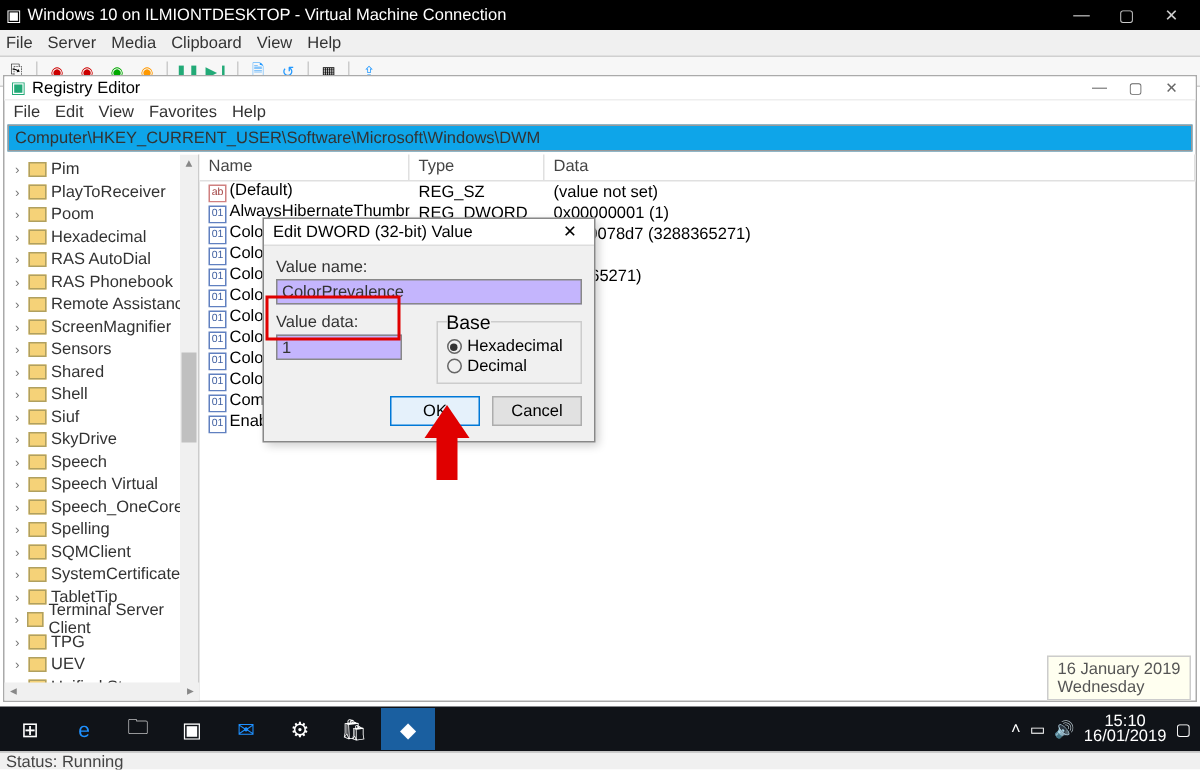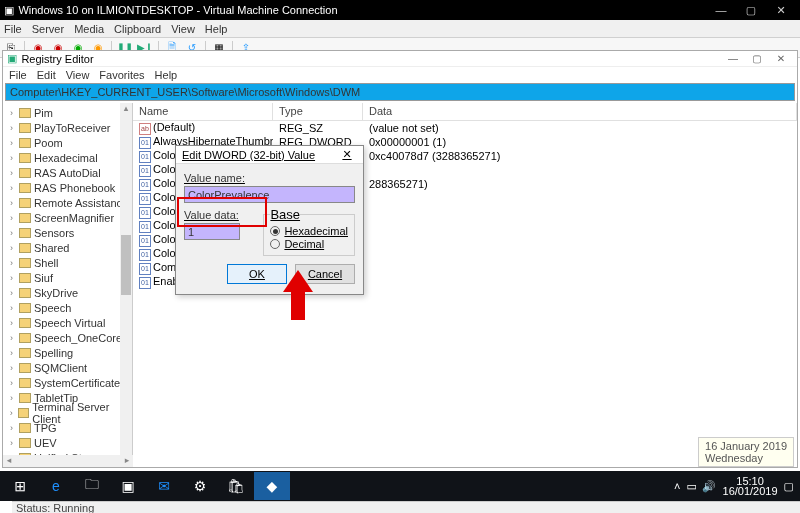--- a/index.html
+++ b/index.html
@@ -42,21 +42,21 @@
 .list-head { display:flex; height:18px; background:#fff; border-bottom:1px solid #e0e0e0;}
 .list-head div { padding:2px 6px; border-right:1px solid #e0e0e0; color:#444;}
 .col-name{width:140px;} .col-type{width:90px;} .col-data{flex:1;}
 .list-row { display:flex; height:14px; align-items:center;}
 .list-row div{padding:0 6px; white-space:nowrap; overflow:hidden;}
 .reg-icon{width:12px;height:12px;display:inline-block;margin-right:2px;}
 .reg-sz{background:#fff;border:1px solid #d08080;font-size:7px;line-height:10px;text-align:center;color:#a04040;}
 .reg-dw{background:#fff;border:1px solid #6080c0;font-size:7px;line-height:10px;text-align:center;color:#4060a0;}
 
 
-.dialog { position:absolute; top:145px; left:175px; width:189px; background:#f0f0f0; border:1px solid #888; box-shadow:2px 2px 6px rgba(0,0,0,0.2);text-decoration:underline; }
+.dialog { position:absolute; top:145px; left:175px; width:222px; background:#f0f0f0; border:1px solid #888; box-shadow:2px 2px 6px rgba(0,0,0,0.2); }
 .dialog-title { height:18px; display:flex; align-items:center; padding:0 6px; background:#fff; border-bottom:1px solid #ddd;}
 .dialog-title .spacer{flex:1;}
 .dialog-title .close{width:20px;text-align:center;}
 .dialog-body { padding:6px 8px 10px;}
 .dlg-label{color:#333;margin:2px 0;}
 .dlg-input{width:100%;background:#c4b5fd;border:1px solid #888;height:17px;padding:1px 3px;color:#333;}
 .dlg-row{display:flex;gap:23px;margin-top:4px;}
 .dlg-left{flex:1;}
 .dlg-fieldset{border:1px solid #ccc;padding:2px 6px 4px;flex:1;}
 .dlg-fieldset legend{font-size:13px;}
@@ -70,21 +70,21 @@
 
 .redbox{position:absolute;border:2px solid #e00000;pointer-events:none;}
 
 
 .taskbar{position:absolute;bottom:12px;left:0;right:0;height:30px;background:#101318;display:flex;align-items:center;padding:0 2px;color:#fff;}
 .taskbar .tb{width:36px;height:28px;display:flex;align-items:center;justify-content:center;font-size:14px;}
 .taskbar .tray{margin-left:auto;display:flex;align-items:center;gap:6px;padding-right:4px;font-size:9px;}
 .clock{line-height:10px;text-align:center;}
 
 
-.status{position:absolute;bottom:0;left:12px;right:0;height:12px;background:#f0f0f0;border-top:1px solid #ccc;padding:0 4px;color:#444;}
+.status{position:absolute;bottom:0;left:0;right:0;height:12px;background:#f0f0f0;border-top:1px solid #ccc;padding:0 4px;color:#444;}
 
 
 .datetip{position:absolute;right:6px;bottom:46px;background:#fffff0;border:1px solid #ccc;padding:2px 6px;color:#555;}
 
 .hscroll{position:absolute;left:0;right:0;bottom:0;height:12px;background:#f0f0f0;display:flex;}
 .hscroll .arrow{width:12px;text-align:center;font-size:9px;color:#888;}
 .hscroll .track{flex:1;}
 </style>
 </head>
 <body>

